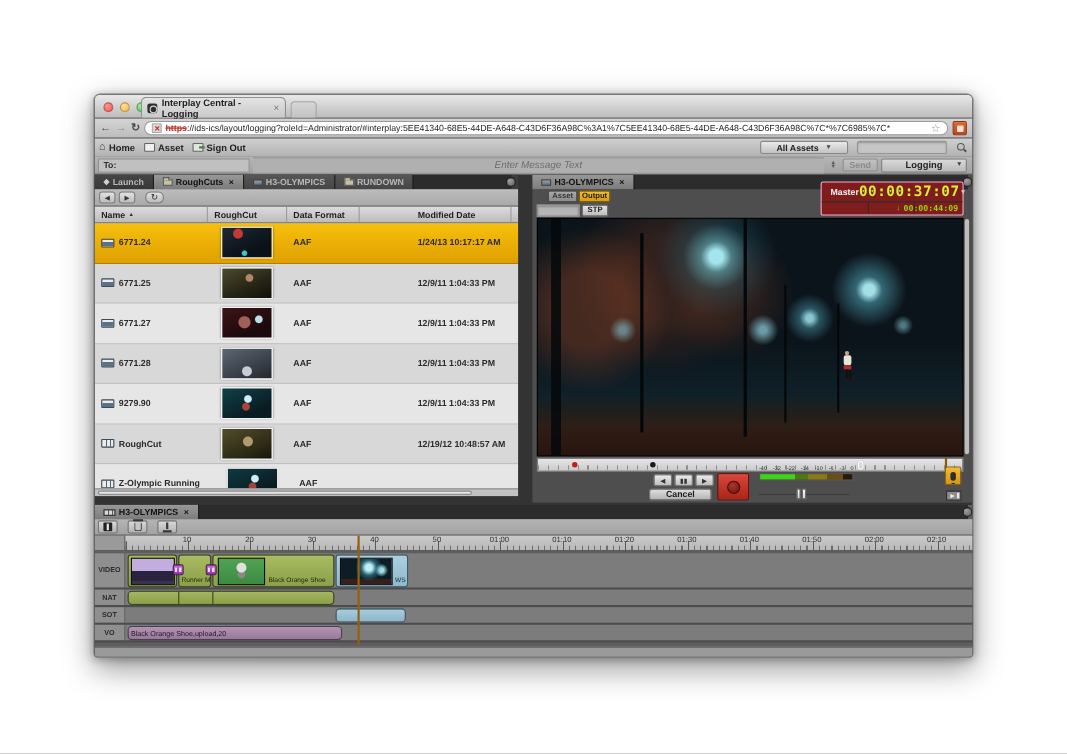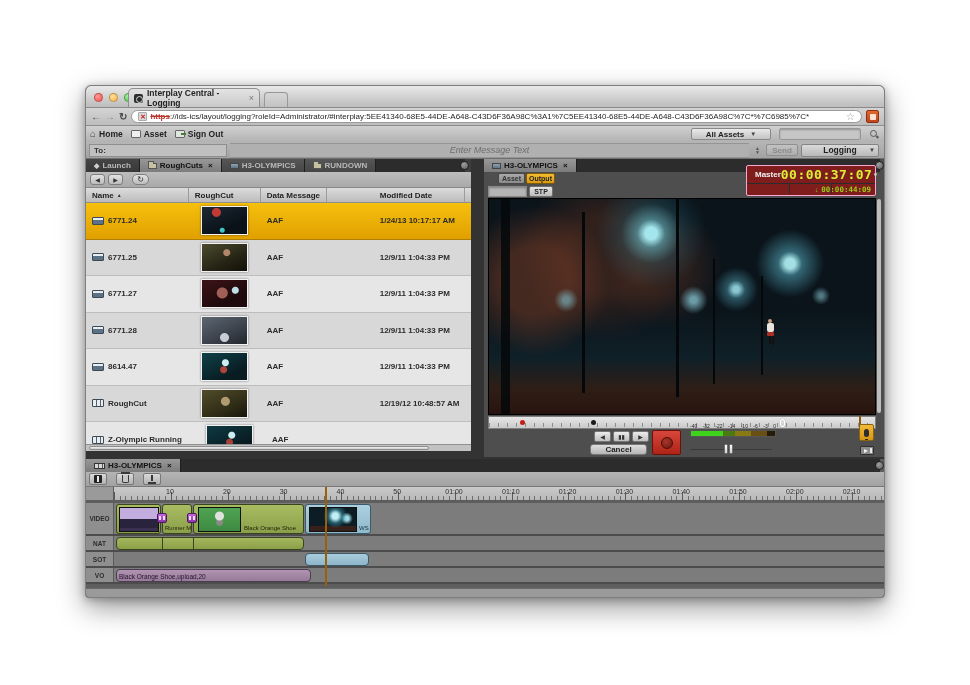--- a/index.html
+++ b/index.html
@@ -360,21 +360,21 @@
       </div>
       <div class="thead">
         <span class="hc c-name">
             <span>Name</span>
             <span class="sort">▲</span>
           </span>
         <span class="hc c-thumb">
             <span>RoughCut</span>
           </span>
         <span class="hc c-fmt">
-            <span>Data Message</span>
+            <span>Data Format</span>
           </span>
         <span class="hc c-mod">
             <span>Modified Date</span>
           </span>
         <span class="hc c-x"></span>
       </div>
       <div class="tbody">
           <div class="arow sel">
             <div class="cell c-name">
               <span class="clipico"></span>
@@ -419,21 +419,21 @@
             <div class="cell c-thumb">
               <div class="thumb" style="background: radial-gradient(circle at 50% 76%, rgb(200, 204, 212) 0px, rgb(200, 204, 212) 4px, rgba(0, 0, 0, 0) 5px), linear-gradient(155deg, rgb(92, 102, 114), rgb(58, 65, 74) 60%, rgb(35, 39, 46));"></div>
             </div>
             <div class="cell c-fmt">AAF</div>
             <div class="cell c-mod">12/9/11 1:04:33 PM</div>
             <div class="cell c-x"></div>
           </div>
           <div class="arow">
             <div class="cell c-name">
               <span class="clipico"></span>
-              <span>8614.47</span>
+              <span>9279.90</span>
             </div>
             <div class="cell c-thumb">
               <div class="thumb" style="background: radial-gradient(circle at 52% 36%, rgb(205, 239, 242) 0px, rgb(205, 239, 242) 3px, rgba(0, 0, 0, 0) 4px), radial-gradient(circle at 48% 62%, rgb(178, 67, 58) 0px, rgb(178, 67, 58) 3px, rgba(0, 0, 0, 0) 4px), linear-gradient(155deg, rgb(17, 65, 73), rgb(8, 28, 34) 75%);"></div>
             </div>
             <div class="cell c-fmt">AAF</div>
             <div class="cell c-mod">12/9/11 1:04:33 PM</div>
             <div class="cell c-x"></div>
           </div>
           <div class="arow">
             <div class="cell c-name">

